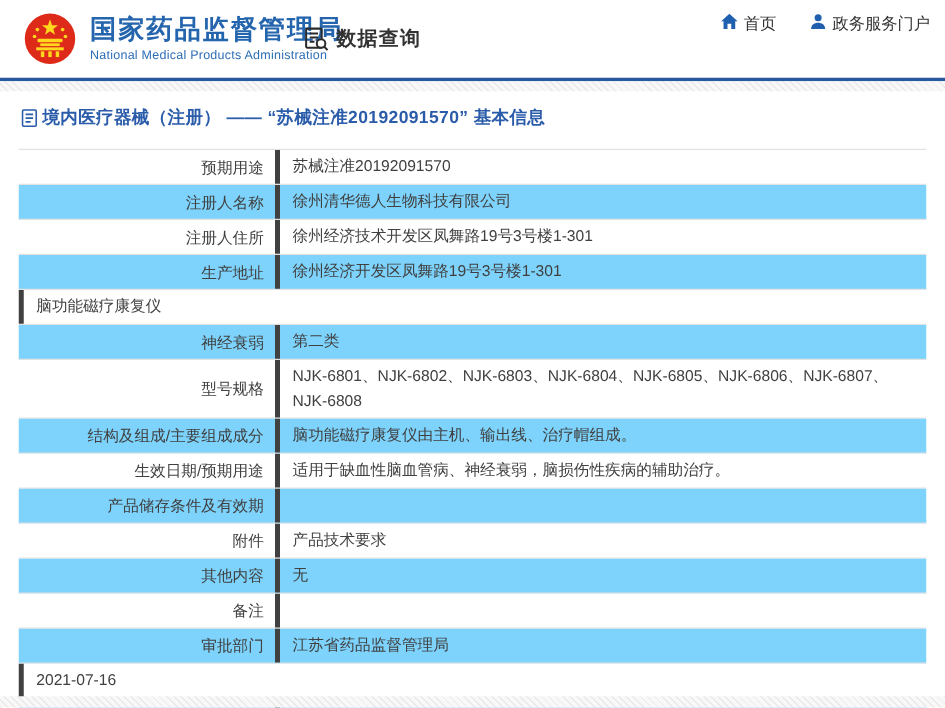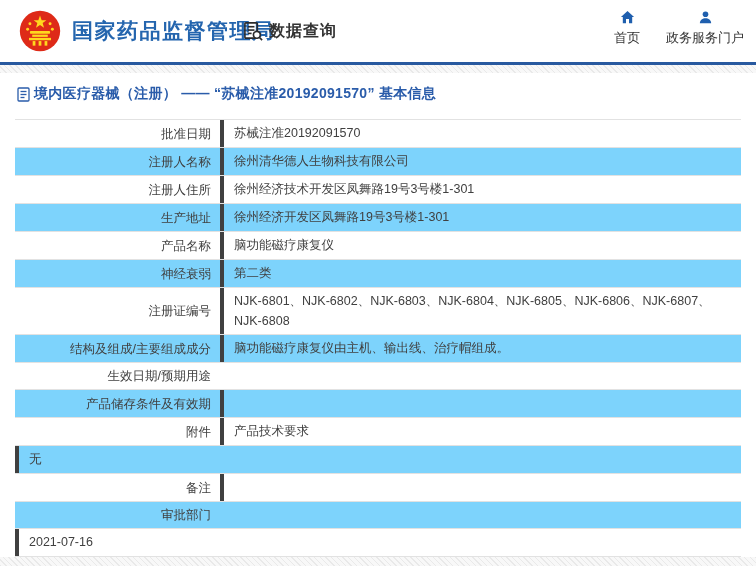--- a/index.html
+++ b/index.html
@@ -12,21 +12,21 @@
   .emblem { width:44px; height:44px; flex:0 0 44px; }
   .title-stack { margin-left:10px; }
   .agency-cn { font-size:21px; font-weight:bold; color:#2465ae; letter-spacing:1.5px; line-height:1.15; }
   .agency-en { font-size:10px; color:#2e6eb5; margin-top:2px; letter-spacing:.2px; }
 
   .dataquery { position:absolute; left:243px; top:21px; display:flex; align-items:center; gap:5px; cursor:pointer; }
   .dataquery svg { width:21px; height:21px; }
   .dataquery-label { font-size:16px; font-weight:bold; color:#333; letter-spacing:1px; }
 
   .topnav { position:absolute; right:12px; top:10px; display:flex; gap:26px; }
-  .nav-item { display:flex; flex-direction:column; align-items:center; gap:4px; cursor:pointer; }
+  .nav-item { display:flex; gap:4px; cursor:pointer; }
   .nav-item svg { width:15px; height:15px; }
   .nav-label { font-size:13px; color:#333; white-space:nowrap; }
 
   .blue-line { height:3px; background:#28599f; }
   .hatch { height:8px;
     background:repeating-linear-gradient(45deg,#e9e9e9 0,#e9e9e9 1px,#f8f8f8 1px,#f8f8f8 4px); }
 
   
   .breadcrumb { display:flex; align-items:center; gap:4px; margin:12px 0 16px 17px; }
   .breadcrumb svg { width:13px; height:15px; }
@@ -59,20 +59,21 @@
       <circle cx="37.5" cy="22" r="1.6" fill="#ffd81e"></circle>
       <rect x="13" y="24" width="22" height="3" rx="1" fill="#ffd81e"></rect>
       <rect x="15.5" y="28" width="17" height="2.4" fill="#ffd81e"></rect>
       <rect x="12" y="31.5" width="24" height="2.6" fill="#ffd81e"></rect>
       <rect x="16" y="35" width="3" height="5" fill="#ffd81e"></rect>
       <rect x="22.5" y="35" width="3" height="5" fill="#ffd81e"></rect>
       <rect x="29" y="35" width="3" height="5" fill="#ffd81e"></rect>
     </svg>
     <div class="title-stack">
       <div class="agency-cn">国家药品监督管理局</div>
+      <div class="agency-en">National Medical Products Administration</div>
     </div>
   </div>
 
   <div class="dataquery">
     <svg viewBox="0 0 22 22" fill="none" stroke="#2b2b2b" stroke-width="1.7">
       <rect x="2" y="2" width="13" height="16" rx="1"></rect>
       <line x1="5" y1="6" x2="12" y2="6"></line>
       <line x1="5" y1="9.5" x2="12" y2="9.5"></line>
       <line x1="5" y1="13" x2="9" y2="13"></line>
       <circle cx="14.5" cy="14.5" r="3.6" fill="#fff"></circle>
@@ -106,71 +107,73 @@
     <rect x="1" y="1" width="11" height="13" rx="1"></rect>
     <line x1="3.5" y1="4.5" x2="9.5" y2="4.5"></line>
     <line x1="3.5" y1="7.5" x2="9.5" y2="7.5"></line>
     <line x1="3.5" y1="10.5" x2="7.5" y2="10.5"></line>
   </svg>
   <span class="breadcrumb-text">境内医疗器械（注册） —— “苏械注准20192091570” 基本信息</span>
 </div>
 
 <div class="info-table">
     <div class="row">
-      <div class="cell-label">批准日期</div>
+      <div class="cell-label">预期用途</div>
       <div class="cell-value">苏械注准20192091570</div>
     </div>
     <div class="row alt">
       <div class="cell-label">注册人名称</div>
       <div class="cell-value">徐州清华德人生物科技有限公司</div>
     </div>
     <div class="row">
       <div class="cell-label">注册人住所</div>
       <div class="cell-value">徐州经济技术开发区凤舞路19号3号楼1-301</div>
     </div>
     <div class="row alt">
       <div class="cell-label">生产地址</div>
       <div class="cell-value">徐州经济开发区凤舞路19号3号楼1-301</div>
     </div>
     <div class="row">
-      <div class="cell-label">产品名称</div>
       <div class="cell-value">脑功能磁疗康复仪</div>
     </div>
     <div class="row alt">
       <div class="cell-label">神经衰弱</div>
       <div class="cell-value">第二类</div>
     </div>
     <div class="row">
-      <div class="cell-label">注册证编号</div>
+      <div class="cell-label">型号规格</div>
       <div class="cell-value">NJK-6801、NJK-6802、NJK-6803、NJK-6804、NJK-6805、NJK-6806、NJK-6807、NJK-6808</div>
     </div>
     <div class="row alt">
       <div class="cell-label">结构及组成/主要组成成分</div>
       <div class="cell-value">脑功能磁疗康复仪由主机、输出线、治疗帽组成。</div>
     </div>
     <div class="row">
       <div class="cell-label">生效日期/预期用途</div>
+      <div class="cell-value">适用于缺血性脑血管病、神经衰弱，脑损伤性疾病的辅助治疗。</div>
     </div>
     <div class="row alt">
       <div class="cell-label">产品储存条件及有效期</div>
       <div class="cell-value"></div>
     </div>
     <div class="row">
       <div class="cell-label">附件</div>
       <div class="cell-value">产品技术要求</div>
     </div>
     <div class="row alt">
+      <div class="cell-label">其他内容</div>
       <div class="cell-value">无</div>
     </div>
     <div class="row">
       <div class="cell-label">备注</div>
       <div class="cell-value"></div>
     </div>
     <div class="row alt">
       <div class="cell-label">审批部门</div>
+      <div class="cell-value">江苏省药品监督管理局</div>
     </div>
     <div class="row">
       <div class="cell-value">2021-07-16</div>
     </div>
     <div class="row alt">
       <div class="cell-label">生效日期</div>
       <div class="cell-value"></div>
     </div>
   </div>
 

